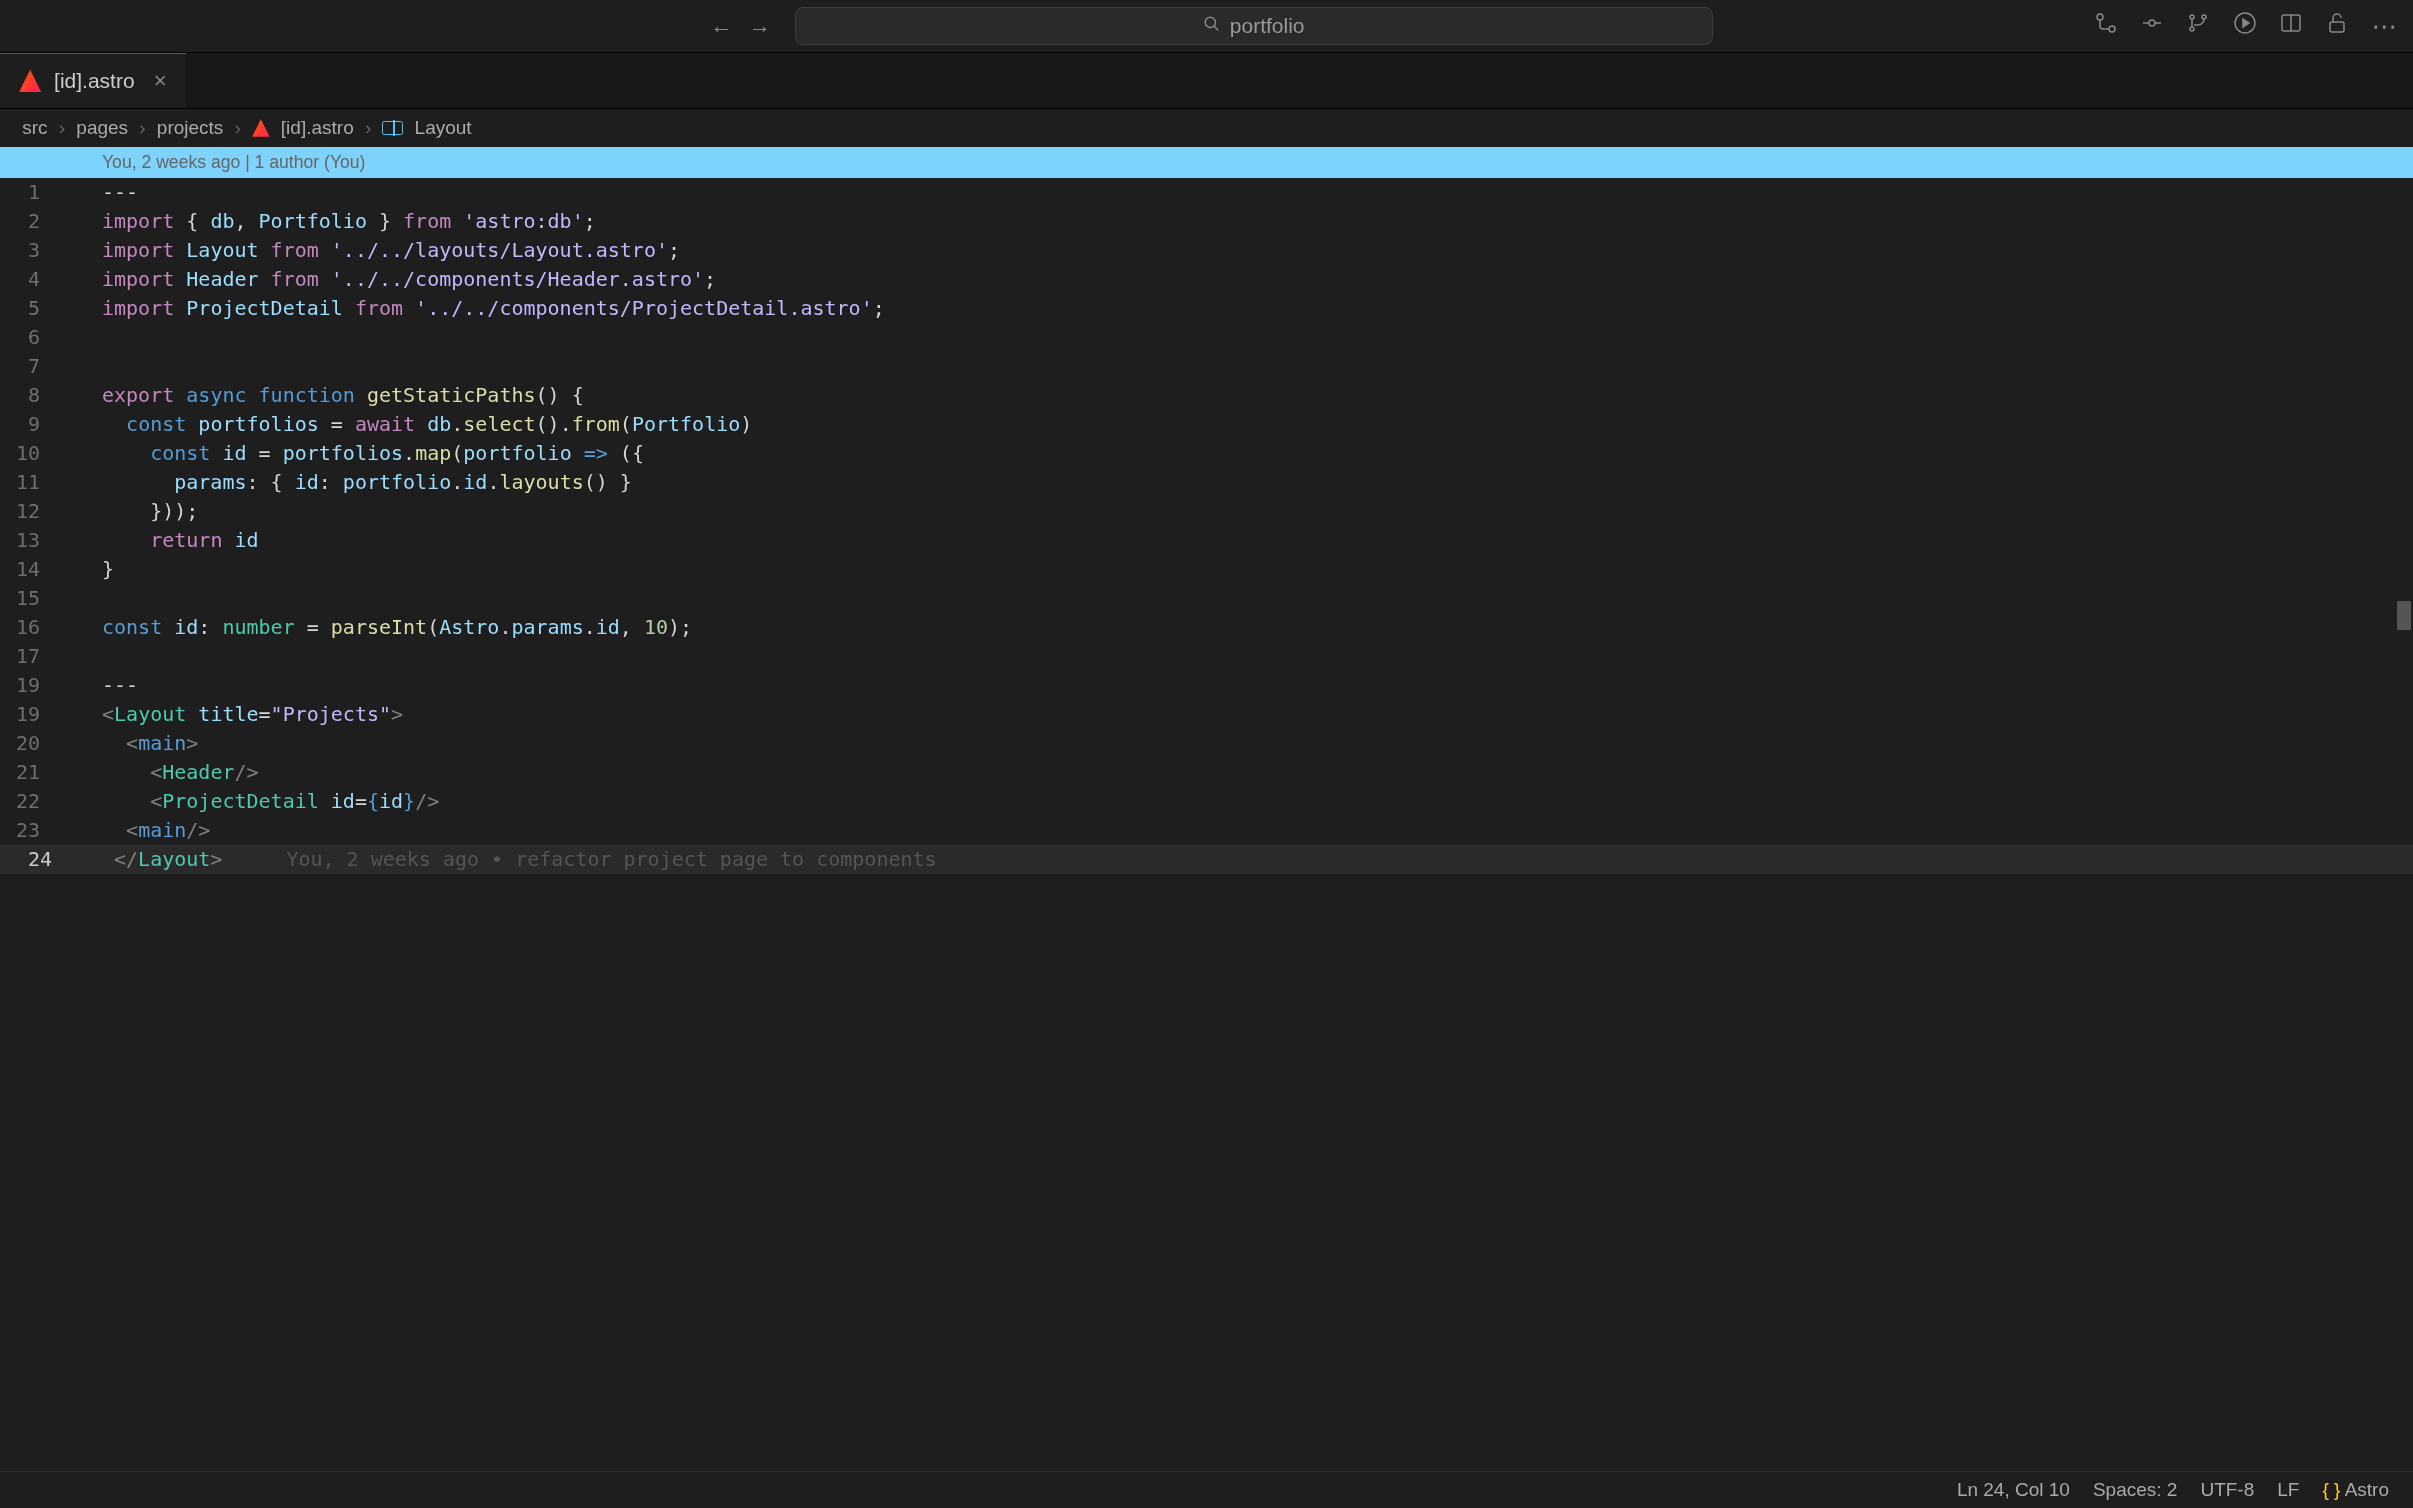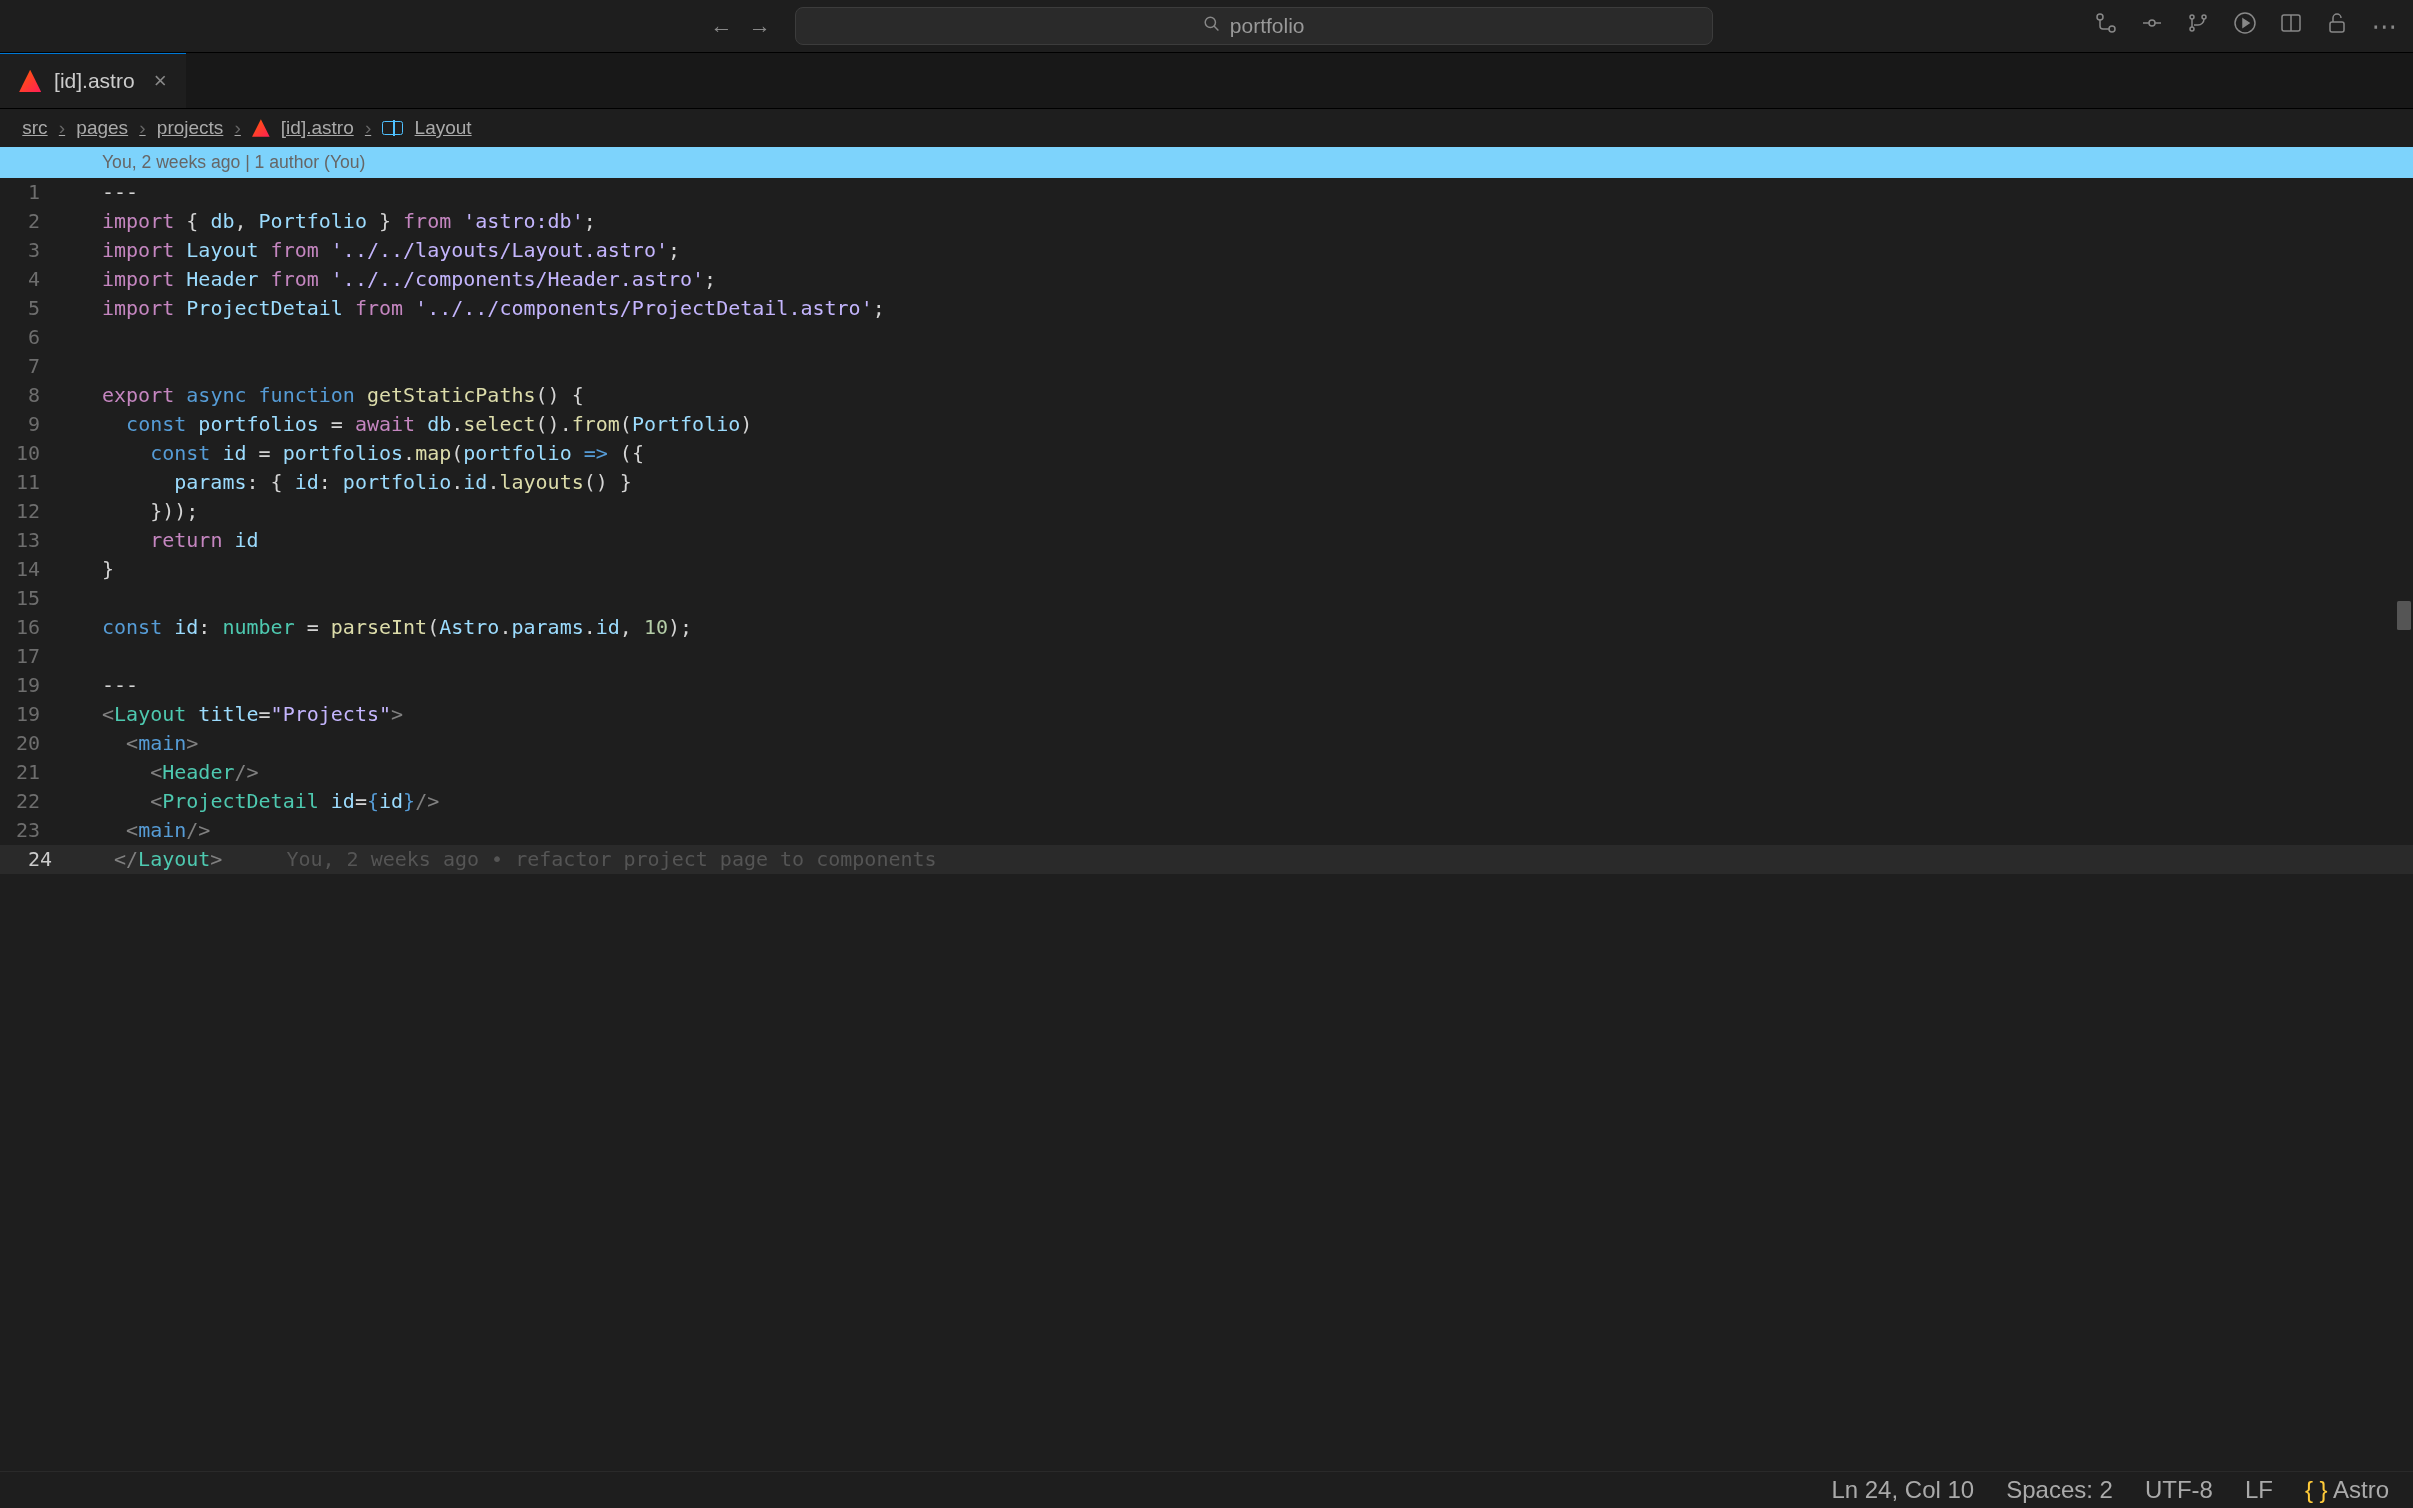--- a/index.html
+++ b/index.html
@@ -70,21 +70,20 @@
     .titlebar-actions span { cursor: pointer; }
     .breadcrumb {
       height: 38px;
       background: #1e1e1e;
       display: flex;
       align-items: center;
       padding: 0 22.3px;
       gap: 11.2px;
       font-size: 19px;
       color: #aaa;
-      text-decoration: underline;
     }
     .breadcrumb-sep { color: #666; }
     .breadcrumb-symbol {
       width: 21px; height: 14.4px;
       border: 1.6px solid #4fc1ff;
       border-radius: 2.4px;
       display: inline-block;
       position: relative;
     }
     .breadcrumb-symbol::after {
@@ -146,22 +145,22 @@
       position: fixed;
       bottom: 0;
       left: 0;
       right: 0;
       height: 37px;
       background: #1e1e1e;
       display: flex;
       align-items: center;
       justify-content: flex-end;
       padding: 0 24px;
-      gap: 32px;
-      font-size: 24px;
+      gap: 23px;
+      font-size: 19px;
       color: #aaa;
       border-top: 0.8px solid #2a2a2a;
     }
     .statusbar span { cursor: pointer; }
     .lang-icon { color: #ffcb39; }
     .icon-btn svg { width: 24px; height: 24px; stroke: #888; fill: none; stroke-width: 1.5; }
   </style>
 </head>
 <body>
 

